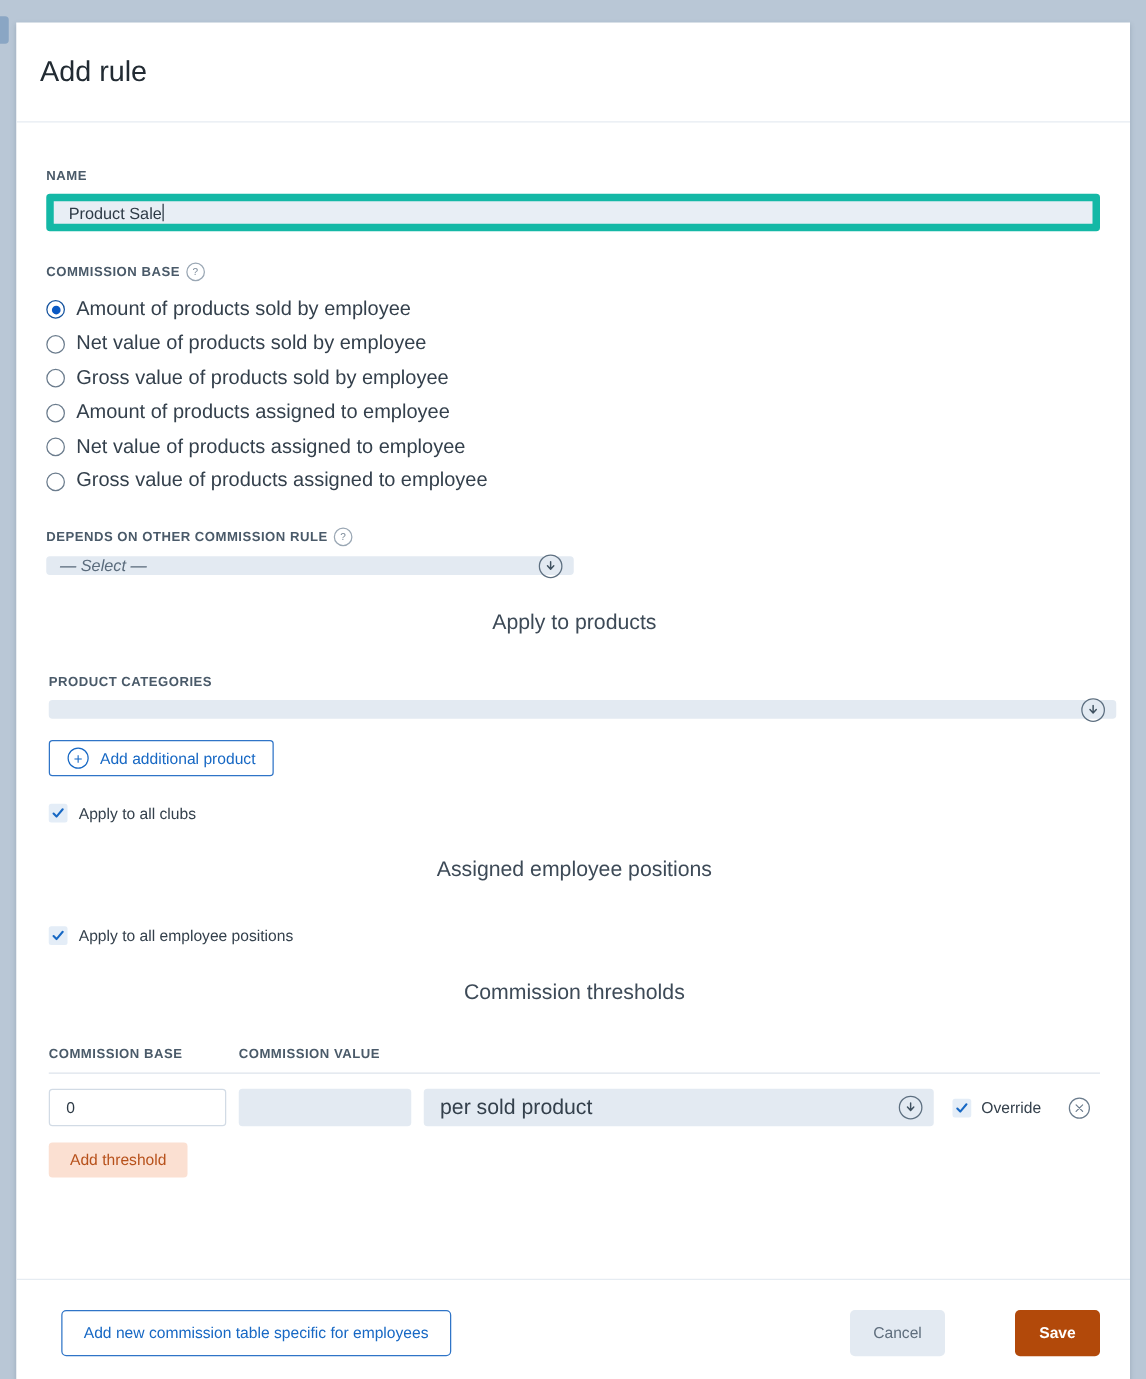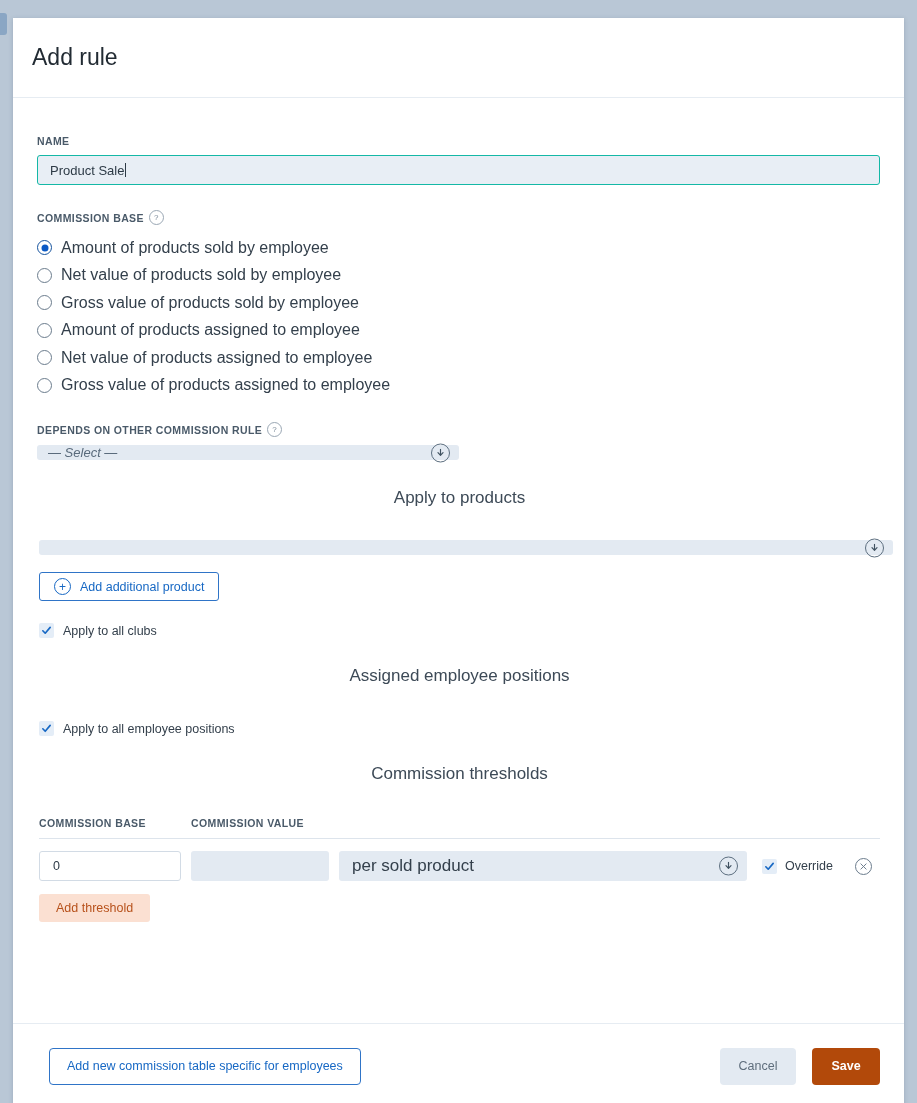--- a/index.html
+++ b/index.html
@@ -83,21 +83,21 @@
   }
 
   
   .name-block { padding-top: 37px; }
   .text-input {
     margin-top: 8px;
     height: 30px;
     box-sizing: border-box;
     width: 843px;
     background: #e8eef5;
-    border: 1px solid #14b8a6;
+    border: 6px solid #14b8a6;
     border-radius: 3px;
     display: flex;
     align-items: center;
     padding-left: 12px;
     font-size: 13px;
     color: #2d3a46;
   }
   .caret {
     display: inline-block;
     width: 1px;
@@ -343,20 +343,21 @@
     margin-right: 16px;
   }
   .btn-save {
     display: inline-flex; align-items: center; justify-content: center;
     height: 37px; width: 68px;
     background: #b2490a;
     border-radius: 4px;
     color: #fff;
     font-size: 12.5px;
     font-weight: bold;
+    margin-left: 40px;
   }
 </style>
 </head>
 <body>
 
 <div class="edge-handle"></div>
 
 <div class="modal">
 
   <div class="modal-header">
@@ -420,20 +421,21 @@
         </span>
       </div>
     </div>
 
     <div class="section-head">
       <span class="title">Apply to products</span>
       <span class="rule"></span>
     </div>
     <div class="section-inner">
       <div style="margin-top:19px;">
+        <div class="field-label">PRODUCT CATEGORIES</div>
         <div class="select wide">
           <span class="select-placeholder"></span>
           <span class="arrow-icon">
             <svg width="9" height="9" viewBox="0 0 10 10">
                 <path d="M5 1 v6 M2.2 4.6 L5 7.6 L7.8 4.6" stroke="#3f5160" stroke-width="1.3" fill="none" stroke-linecap="round" stroke-linejoin="round"></path>
               </svg>
           </span>
         </div>
       </div>
       <div class="outline-btn">

